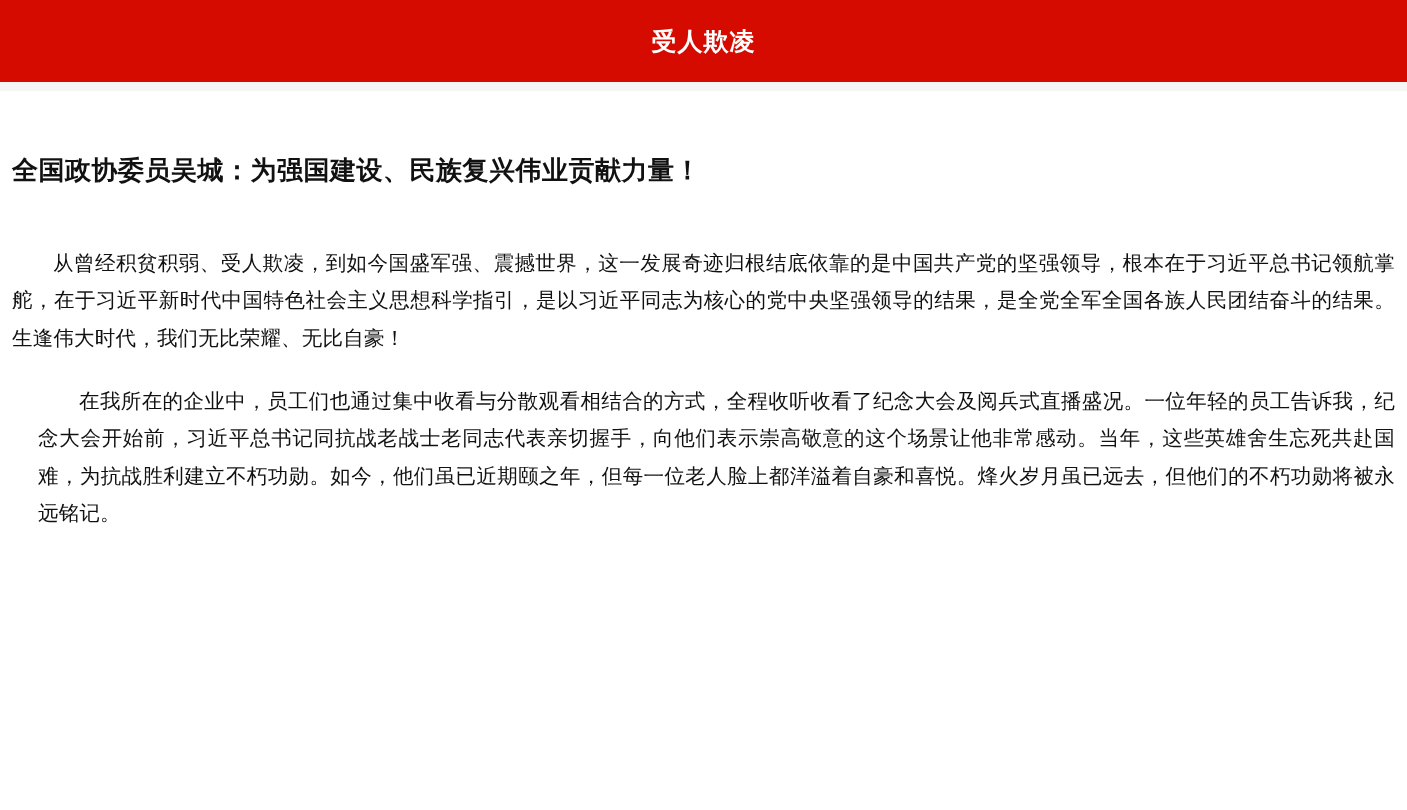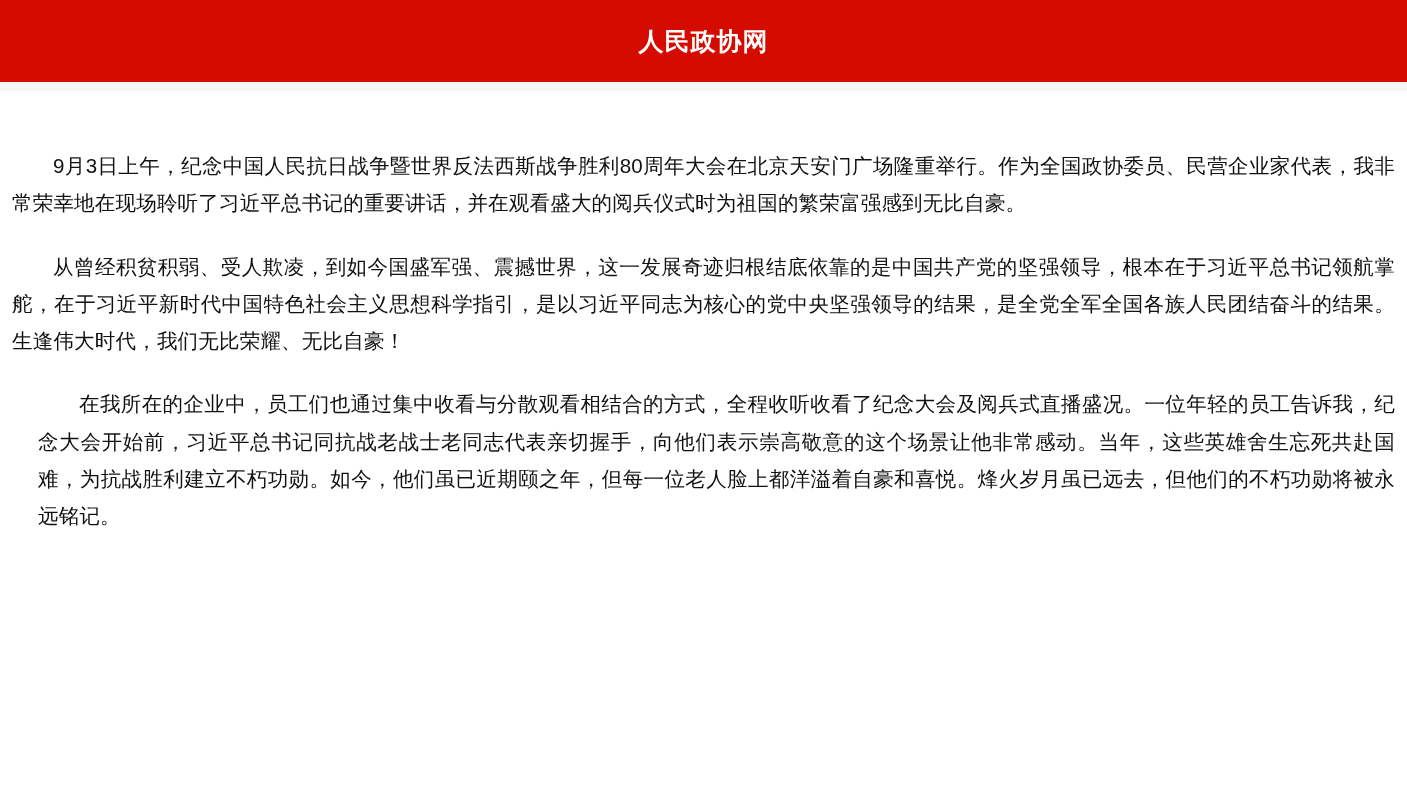--- a/index.html
+++ b/index.html
@@ -71,27 +71,27 @@
     margin-bottom: 0;
     margin-left: 26px;
   }
 </style>
 </head>
 <body>
 
 <div class="page">
 
   <div class="site-header">
-    <div class="site-header-title">人民政协网</div>
+    <div class="site-header-title">受人欺凌</div>
   </div>
 
   <div class="header-gap"></div>
 
   <div class="article">
+    <h1 class="article-title">全国政协委员吴城：为强国建设、民族复兴伟业贡献力量！</h1>
 
     <div class="article-body">
-      <p>9月3日上午，纪念中国人民抗日战争暨世界反法西斯战争胜利80周年大会在北京天安门广场隆重举行。作为全国政协委员、民营企业家代表，我非常荣幸地在现场聆听了习近平总书记的重要讲话，并在观看盛大的阅兵仪式时为祖国的繁荣富强感到无比自豪。</p>
       <p>从曾经积贫积弱、受人欺凌，到如今国盛军强、震撼世界，这一发展奇迹归根结底依靠的是中国共产党的坚强领导，根本在于习近平总书记领航掌舵，在于习近平新时代中国特色社会主义思想科学指引，是以习近平同志为核心的党中央坚强领导的结果，是全党全军全国各族人民团结奋斗的结果。生逢伟大时代，我们无比荣耀、无比自豪！</p>
       <p>在我所在的企业中，员工们也通过集中收看与分散观看相结合的方式，全程收听收看了纪念大会及阅兵式直播盛况。一位年轻的员工告诉我，纪念大会开始前，习近平总书记同抗战老战士老同志代表亲切握手，向他们表示崇高敬意的这个场景让他非常感动。当年，这些英雄舍生忘死共赴国难，为抗战胜利建立不朽功勋。如今，他们虽已近期颐之年，但每一位老人脸上都洋溢着自豪和喜悦。烽火岁月虽已远去，但他们的不朽功勋将被永远铭记。</p>
     </div>
   </div>
 
 </div>
 
 </body></html>

